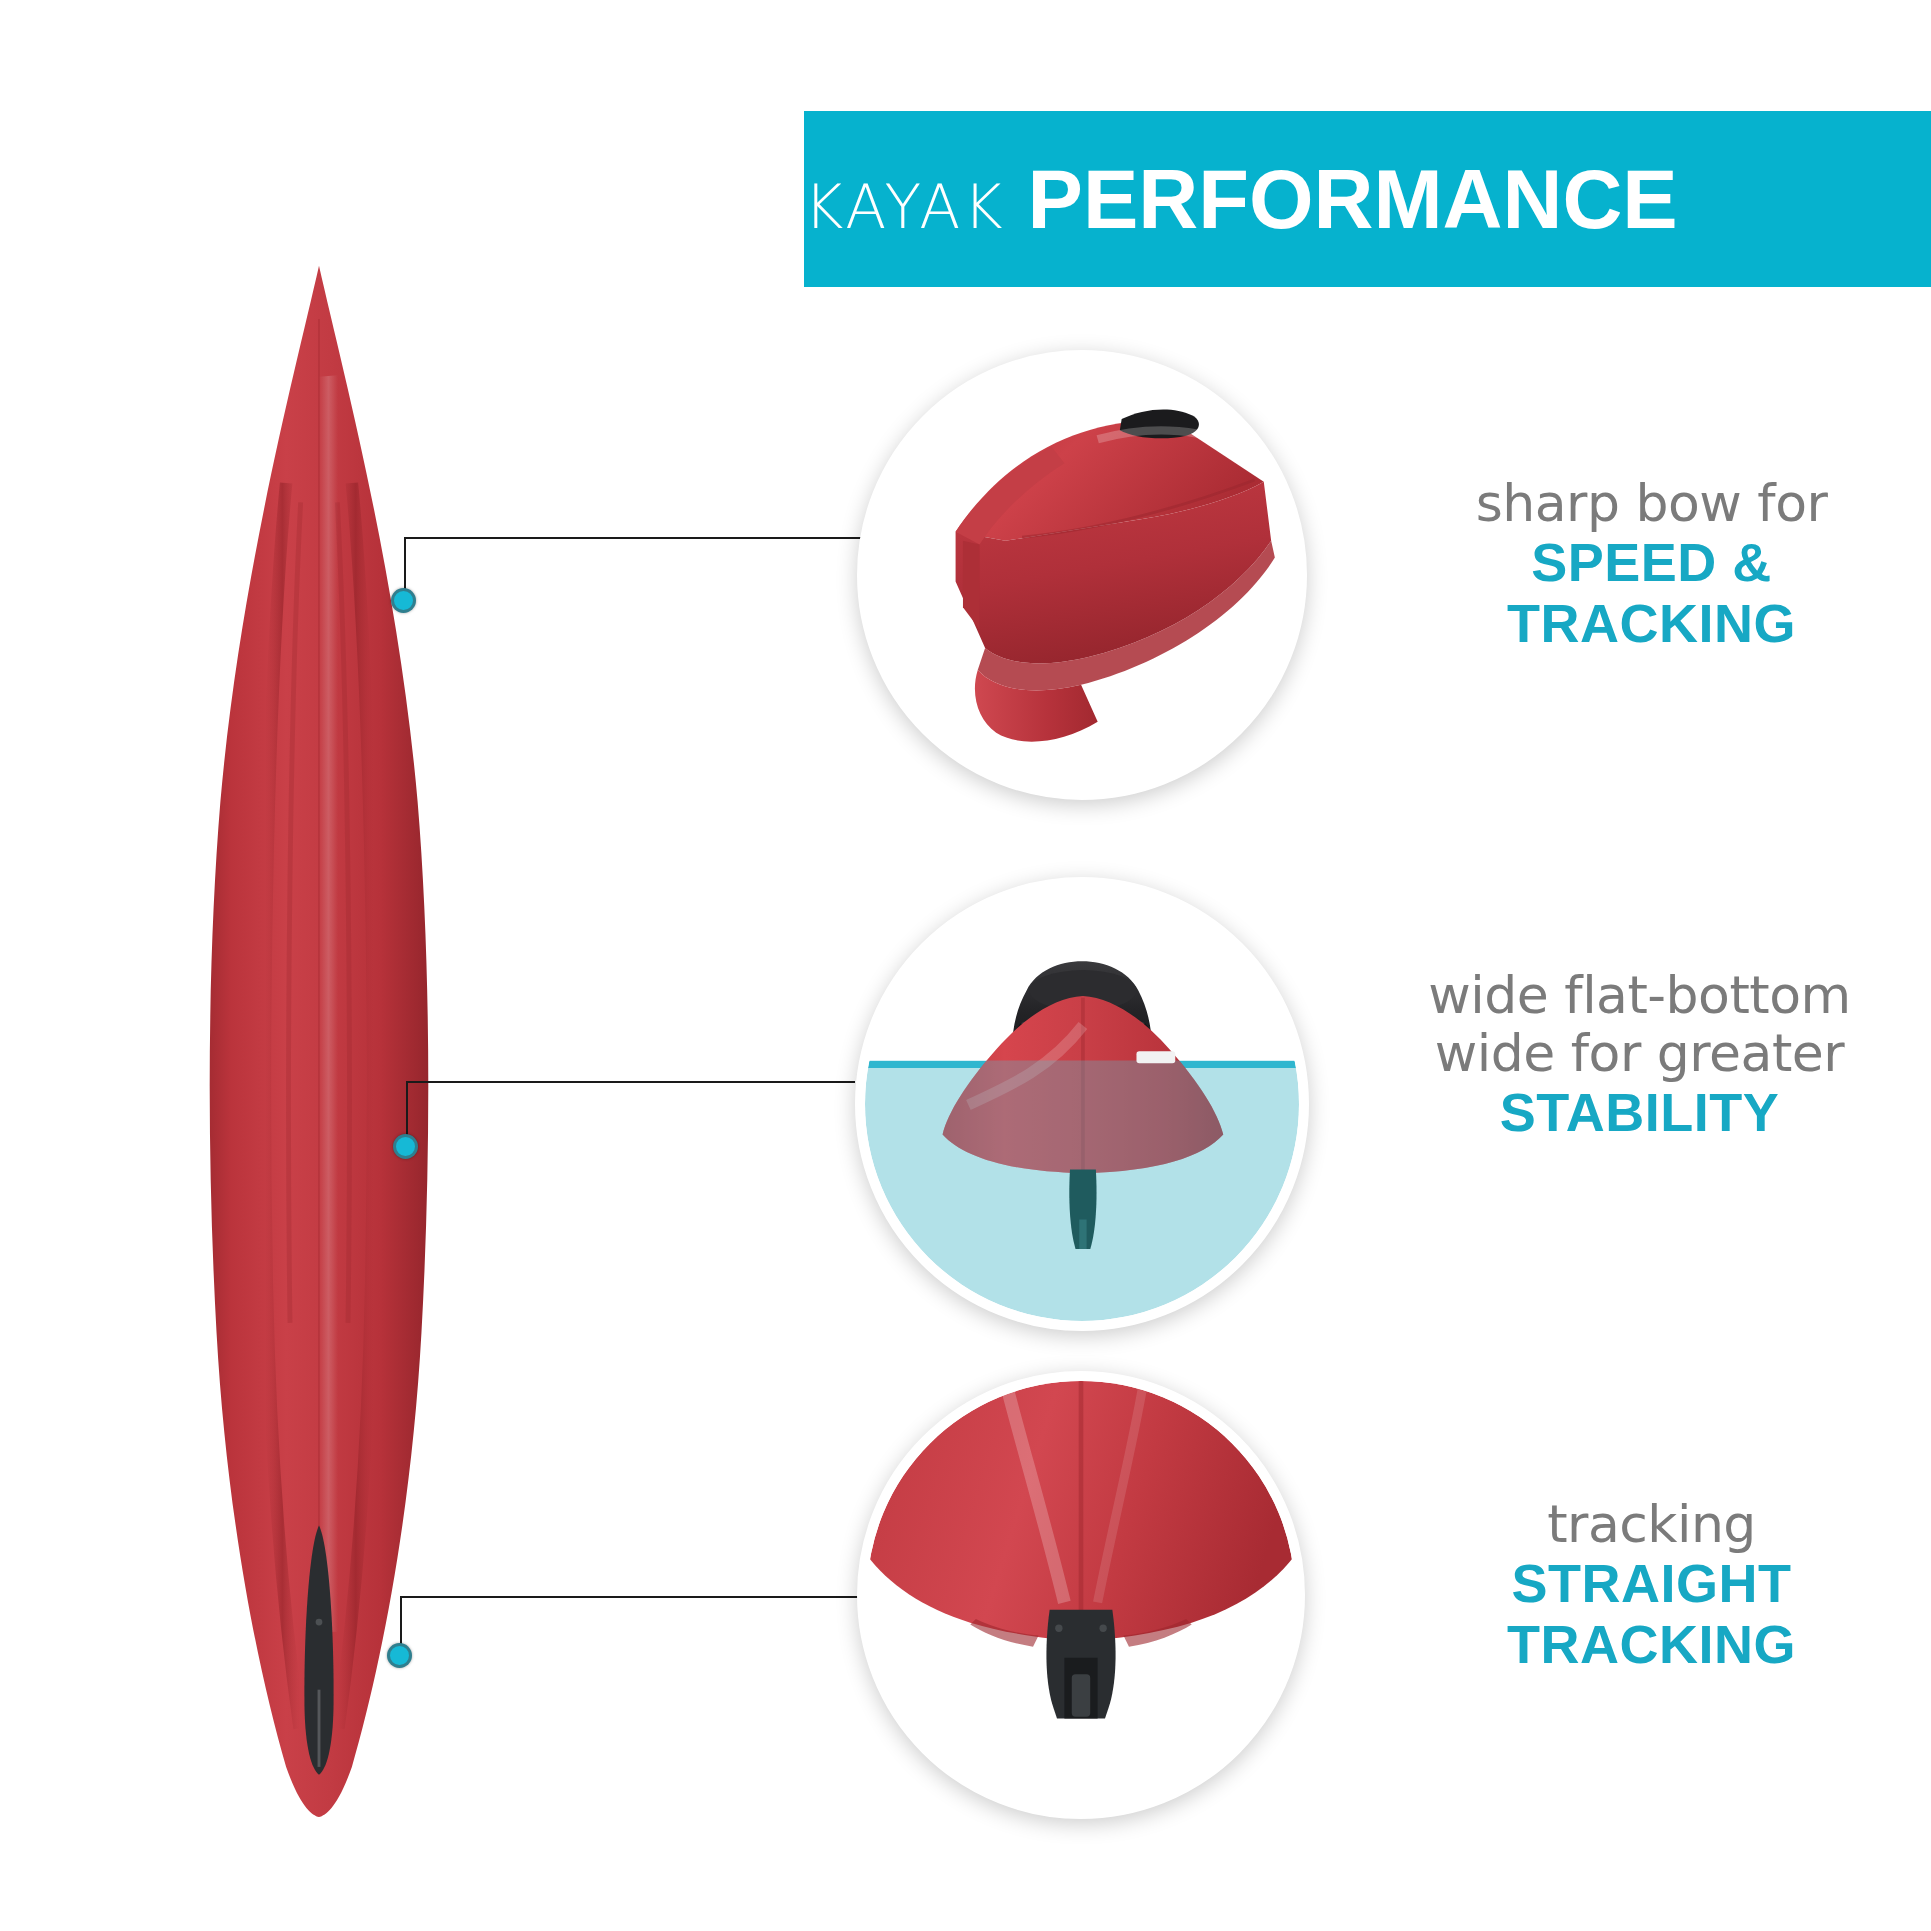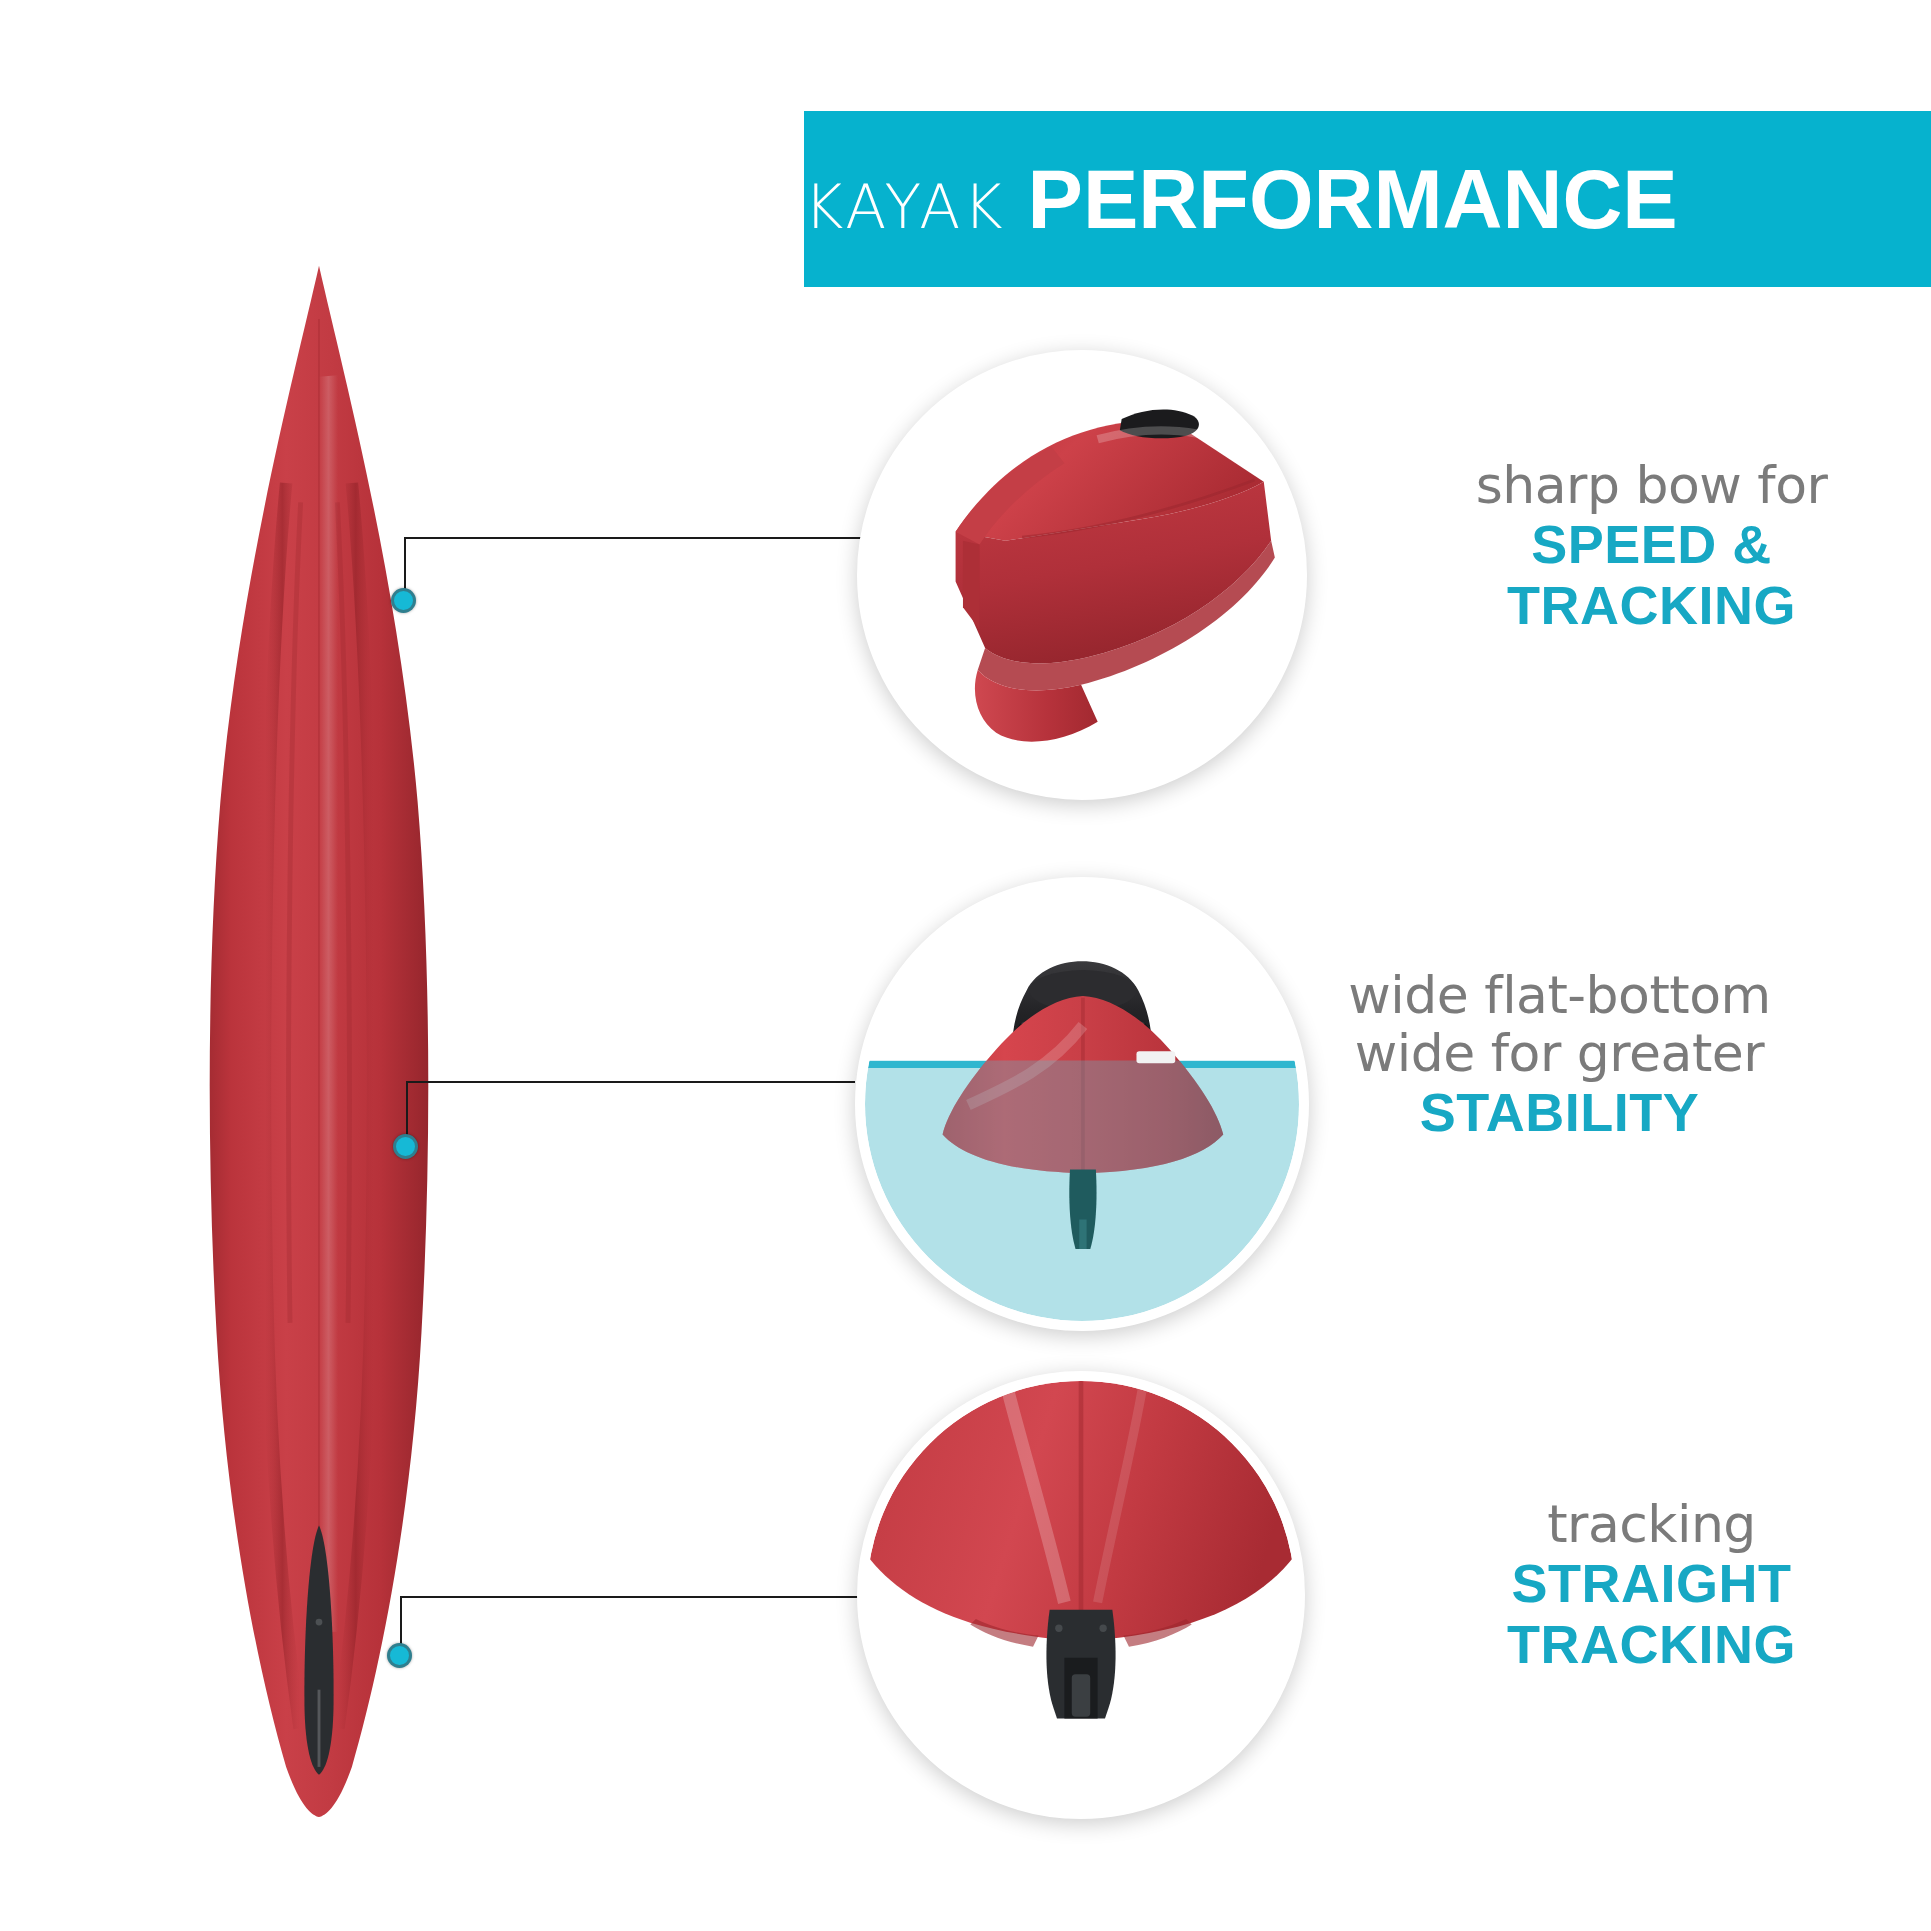--- a/index.html
+++ b/index.html
@@ -282,27 +282,27 @@
                  C 194 330, 192 292, 198 248 Z" fill="#2a2d30"></path>
         <path d="M214 300 L250 300 L250 366 L214 366 Z" fill="#1a1c1e"></path>
         <rect x="222" y="318" width="20" height="46" rx="4" fill="#3b3f42"></rect>
 
         <circle cx="208" cy="268" r="4" fill="#45494c"></circle>
         <circle cx="256" cy="268" r="4" fill="#45494c"></circle>
       </svg>
     </div>
   </div>
 
-  <div class="callout" style="left:1381px;top:456px;width:541px;text-align:center;">
+  <div class="callout" style="left:1381px;top:474px;width:541px;text-align:center;">
     <span class="row lead">sharp bow for</span>
     <span class="row emph">SPEED &amp;</span>
     <span class="row emph">TRACKING</span>
   </div>
 
-  <div class="callout" style="left:1270px;top:966px;width:579px;">
+  <div class="callout" style="left:1350px;top:966px;width:579px;">
     <span class="row lead">wide flat-bottom</span>
     <span class="row lead">wide for greater</span>
     <span class="row emph">STABILITY</span>
   </div>
 
   <div class="callout" style="left:1381px;top:1495px;width:541px;">
     <span class="row lead">tracking</span>
     <span class="row emph">STRAIGHT</span>
     <span class="row emph">TRACKING</span>
   </div>

